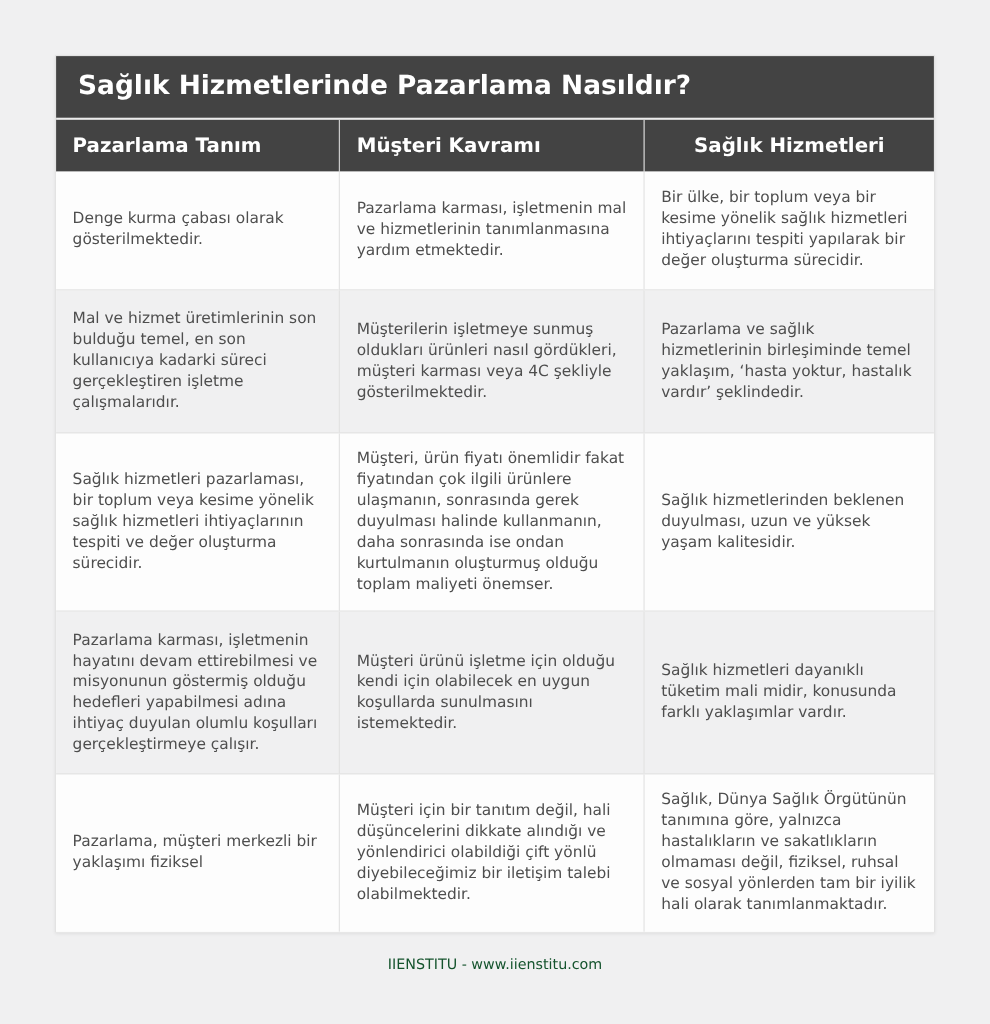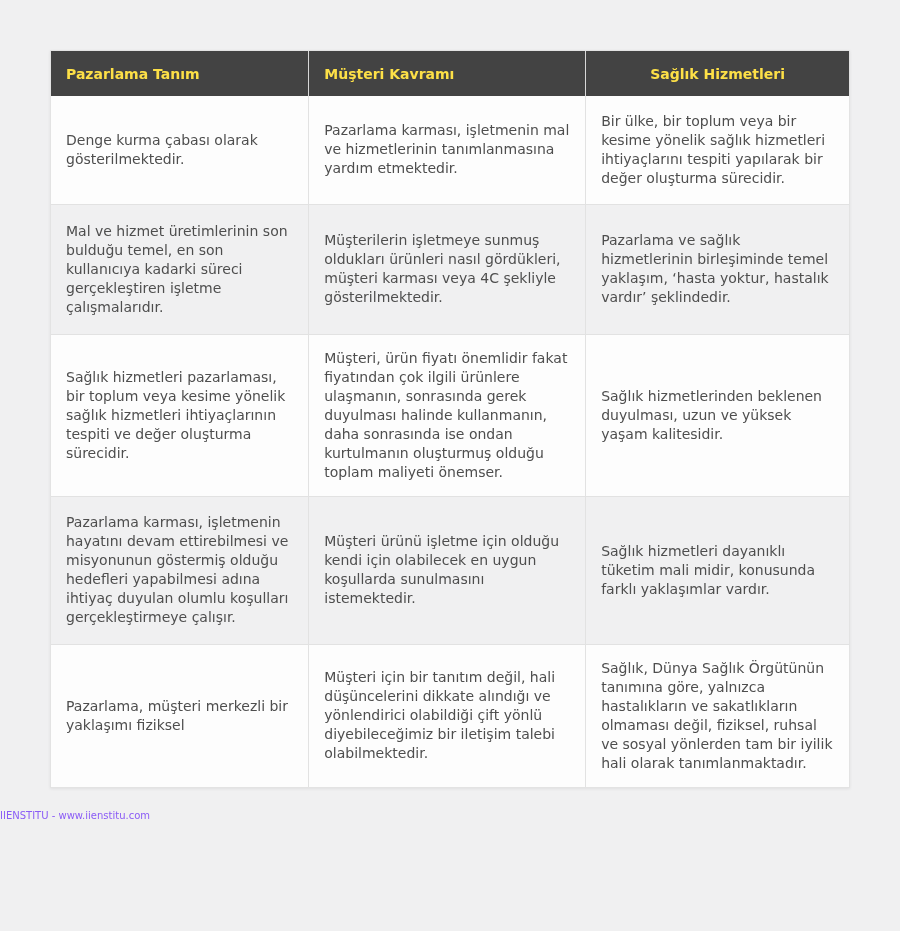--- a/index.html
+++ b/index.html
@@ -31,22 +31,22 @@
   table.cmp {
     width: 100%;
     border-collapse: collapse;
     table-layout: fixed;
   }
   table.cmp col.c1 { width: 32.3%; }
   table.cmp col.c2 { width: 34.7%; }
   table.cmp col.c3 { width: 33.0%; }
   table.cmp thead th {
     background: #434343;
-    color: #fde047;
-    font-size: 14px;
+    color: #ffffff;
+    font-size: 18px;
     font-weight: bold;
     text-align: left;
     padding: 13px 15px;
     border-right: 1px solid #d8d8d8;
     height: 45px;
   }
   table.cmp thead th:last-child { border-right: none; text-align: center; }
   table.cmp tbody td {
     font-size: 14px;
     line-height: 19px;
@@ -60,29 +60,33 @@
   }
   table.cmp tbody td:last-child { border-right: none; }
   table.cmp tbody tr:first-child td { border-top: none; }
   table.cmp tbody tr:nth-child(even) td { background: #f0f0f1; }
   table.cmp tbody tr:nth-child(1) { height: 108px; }
   table.cmp tbody tr:nth-child(2) { height: 130px; }
   table.cmp tbody tr:nth-child(3) { height: 157px; }
   table.cmp tbody tr:nth-child(4) { height: 148px; }
   table.cmp tbody tr:nth-child(5) { height: 143px; }
   .footer {
+    text-align: center;
     margin-top: 22px;
-    color: #8b5cf6;
-    font-size: 10px;
+    color: #14532d;
+    font-size: 13px;
   }
 </style>
 </head>
 <body>
 
 <div class="card">
+  <div class="title-bar">
+    <h1>Sağlık Hizmetlerinde Pazarlama Nasıldır?</h1>
+  </div>
   <table class="cmp">
     <colgroup>
         <col class="c1">
         <col class="c2">
         <col class="c3">
       </colgroup>
     <thead>
       <tr>
         <th>Pazarlama Tanım</th>
         <th>Müşteri Kavramı</th>

